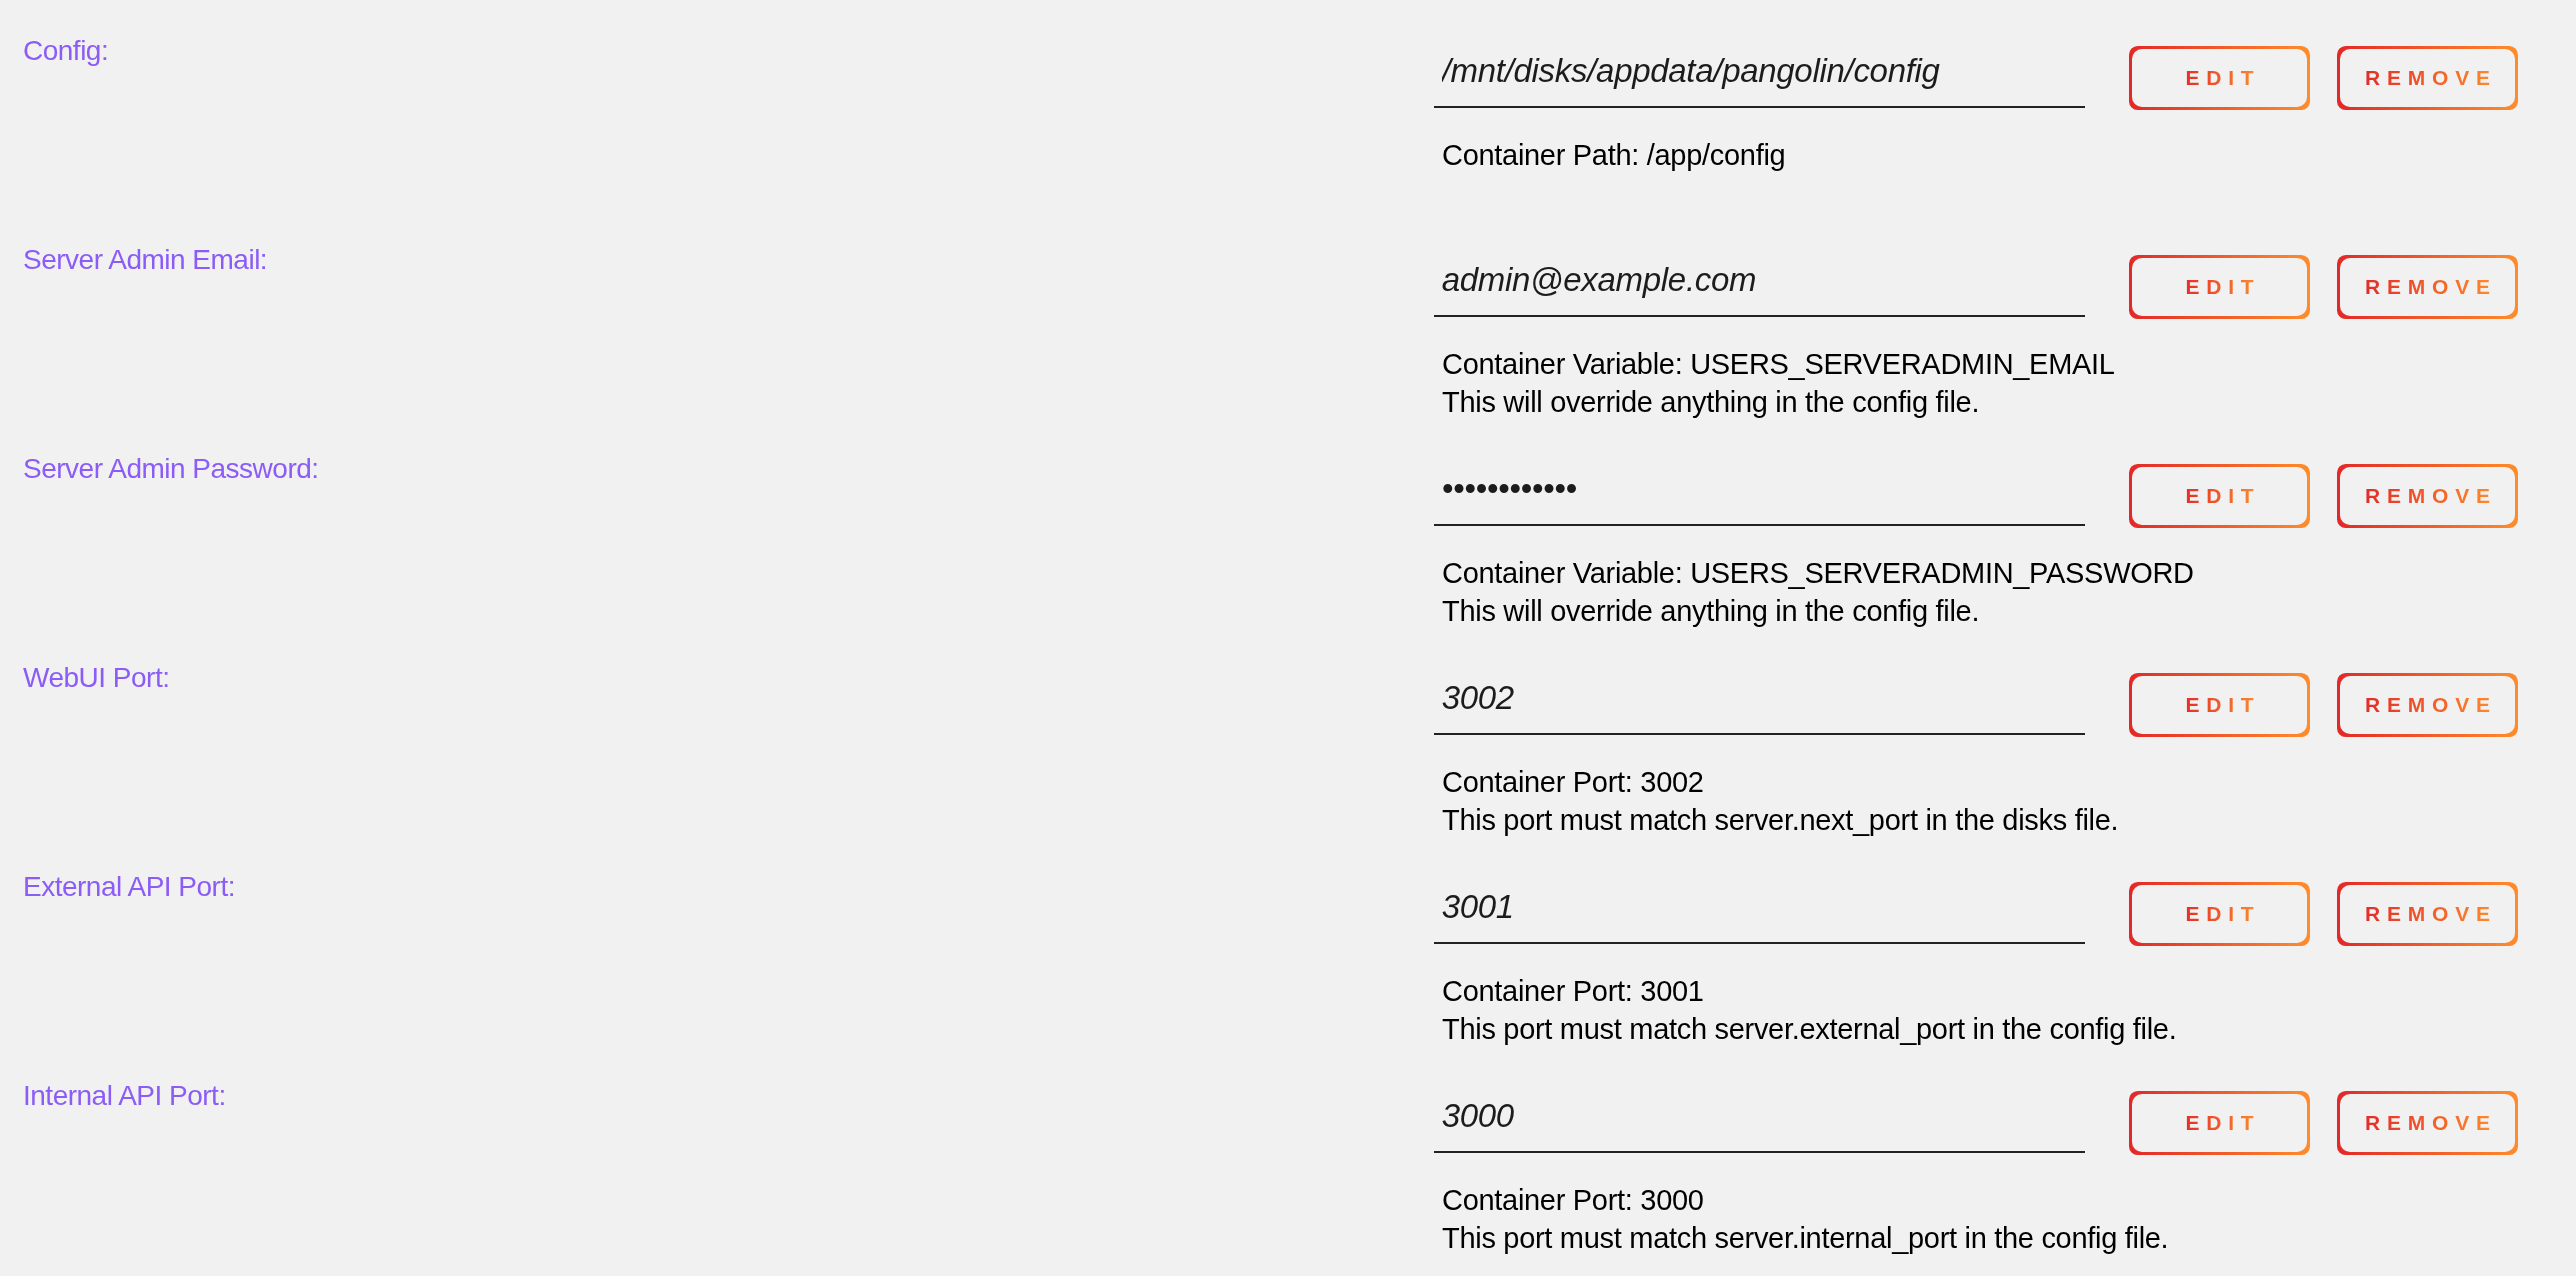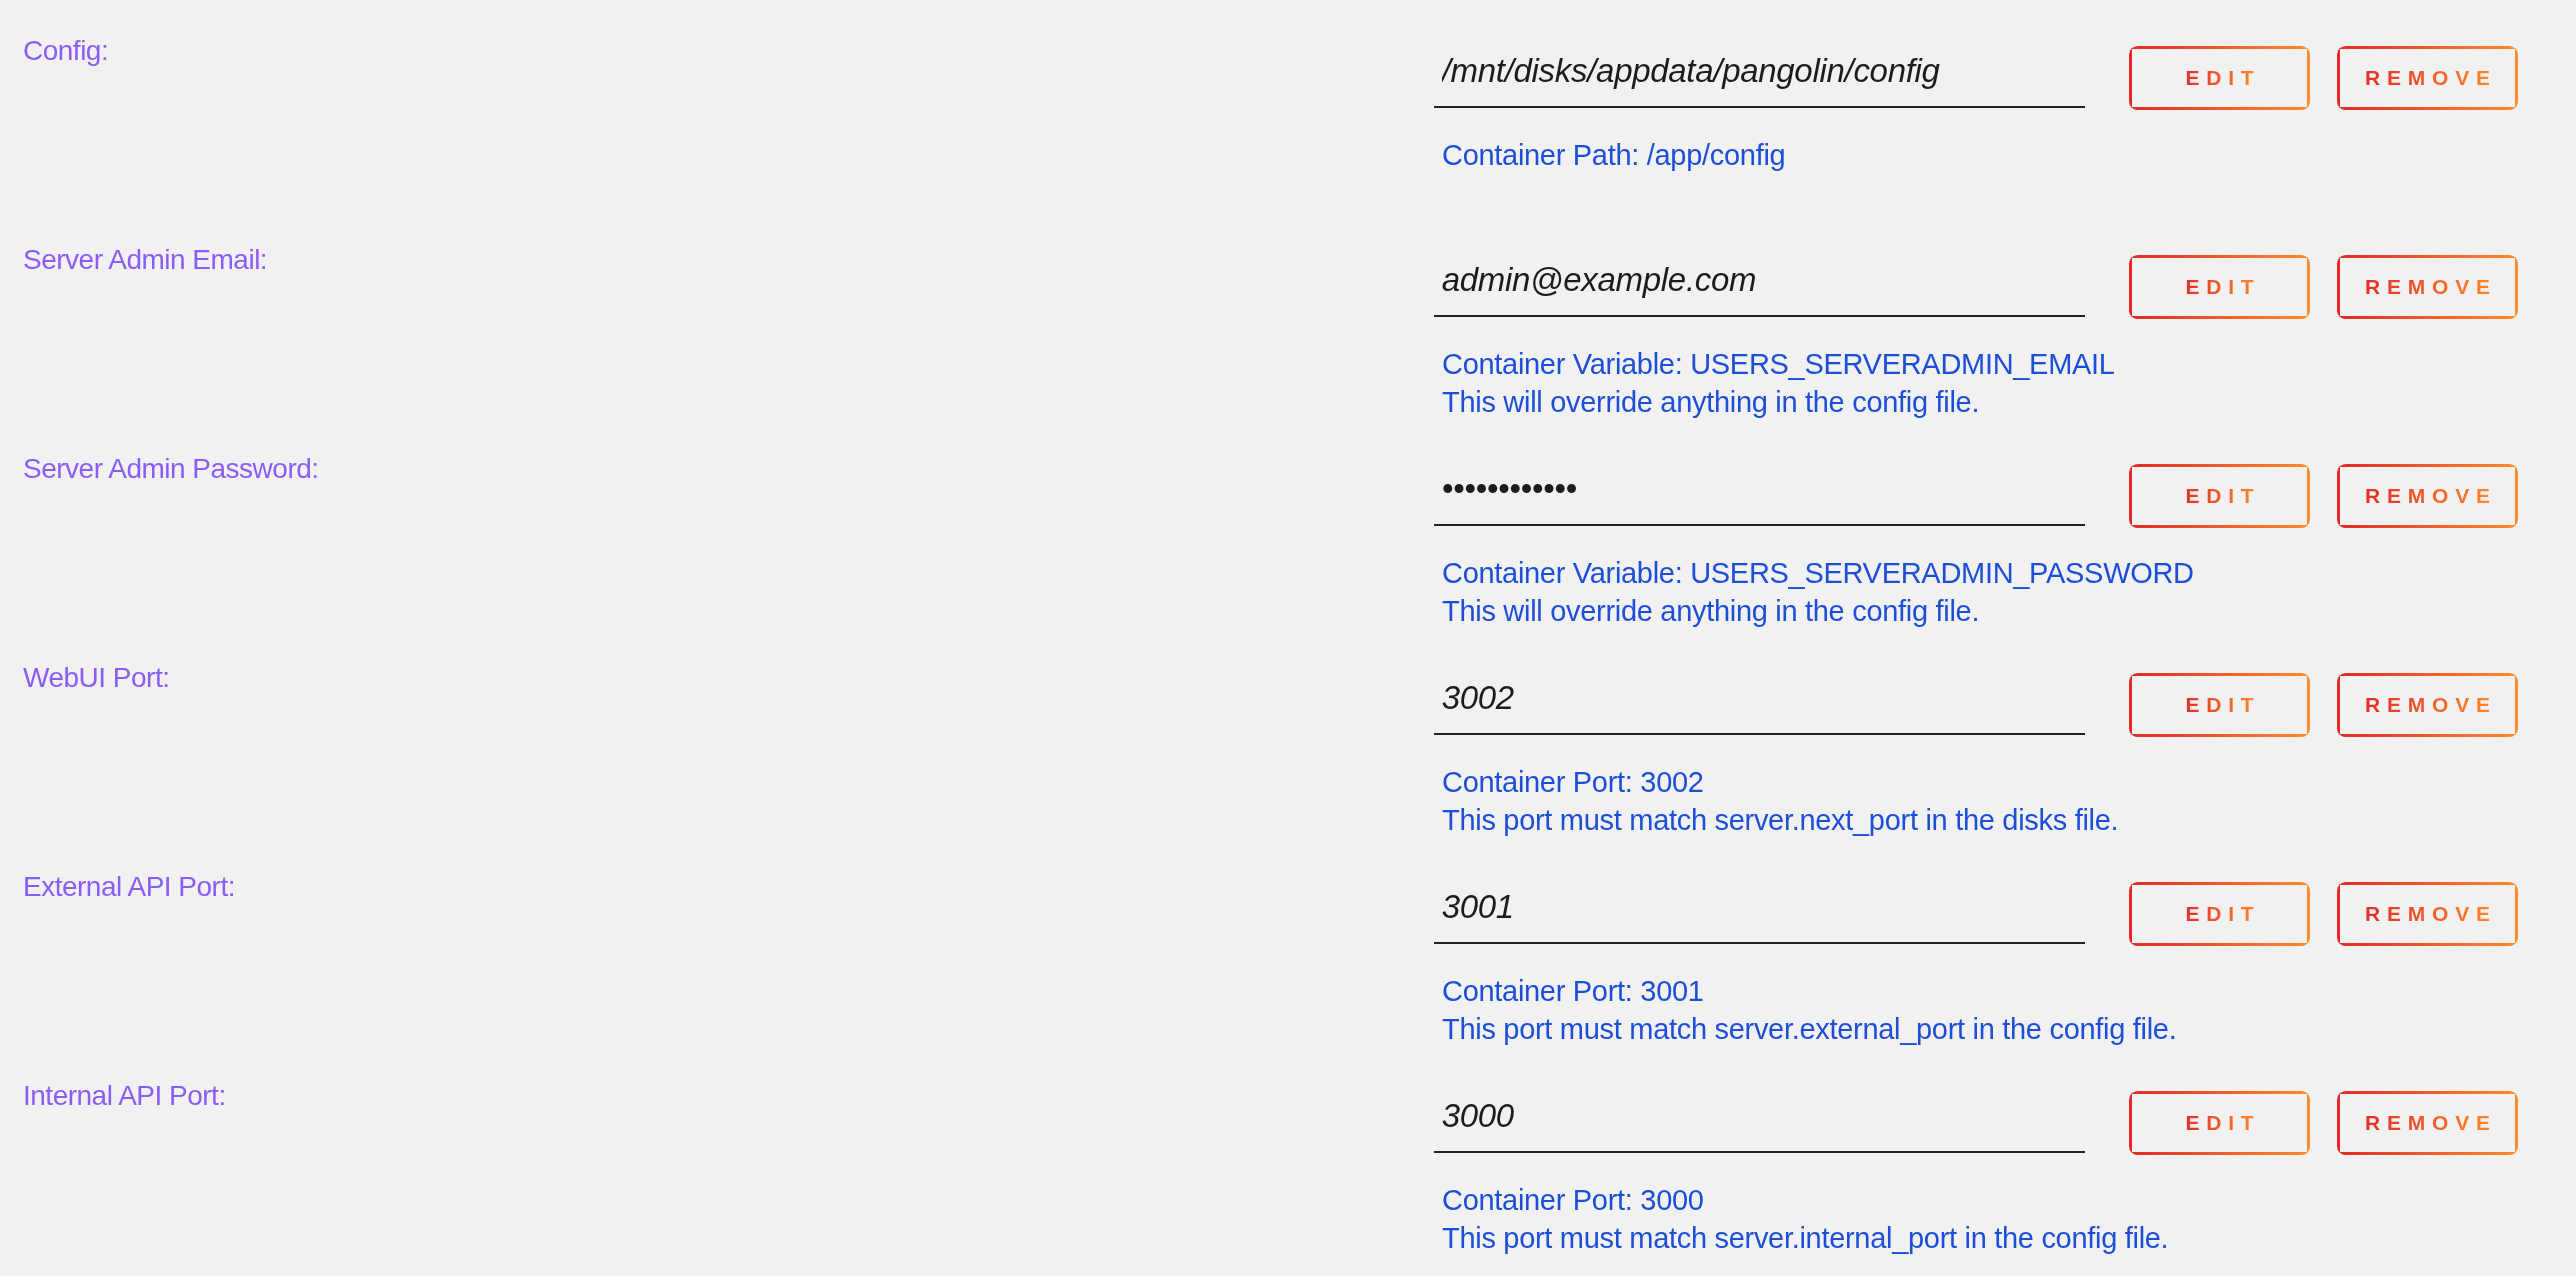--- a/index.html
+++ b/index.html
@@ -24,36 +24,36 @@
     font-family: "Liberation Sans", sans-serif;
     font-size: 33px; color: #1c1c1c;
     padding: 0 0 9.7px 7.7px;
     letter-spacing: -0.3px;
     outline: none;
     font-style: italic;
   }
   .field-help {
     position: absolute; left: 1442px; top: 136px;
     font-size: 29px; line-height: 38px;
-    color: #1d4ed8; letter-spacing: -0.3px;
+    color: #000000; letter-spacing: -0.3px;
     white-space: nowrap;
   }
   .btn {
     position: absolute; top: 46px;
     width: 181px; height: 64px;
     padding: 2.9px; border: none;
     border-radius: 8.7px;
     background: linear-gradient(90deg, #e22828 0%, #ff8c2b 100%);
     cursor: pointer;
   }
   .btn-edit { left: 2129px; }
   .btn-remove { left: 2337px; }
   .btn-inner {
     width: 100%; height: 100%;
-    border-radius: 0;
+    border-radius: 10px;
     background: #f1f1f1;
     display: flex; align-items: center; justify-content: center;
   }
   .btn-label {
     font-family: "Liberation Sans", sans-serif;
     font-weight: bold; font-size: 21px;
     letter-spacing: 6.8px; padding-left: 6.8px;
     color: #f5822a;
     white-space: nowrap;
   }

